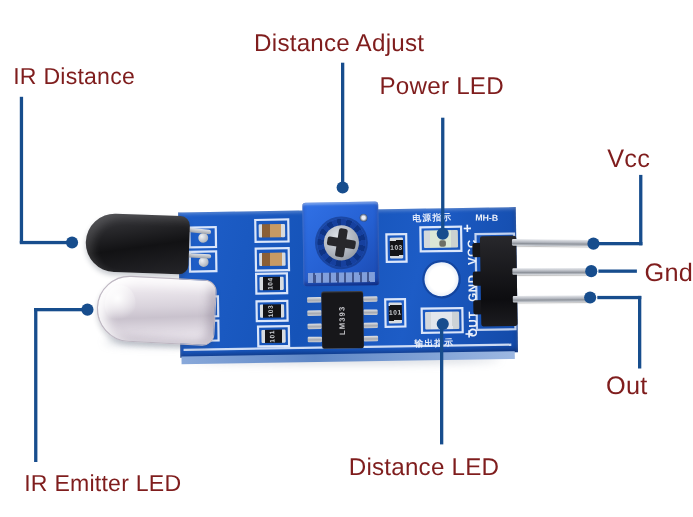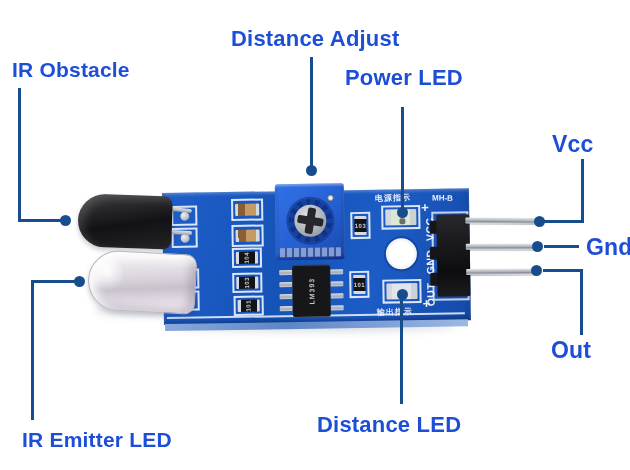--- a/index.html
+++ b/index.html
@@ -2,21 +2,21 @@
 <html><head>
 <meta charset="utf-8">
 <style>
   html,body{margin:0;padding:0;background:#fff;}
   .scene{
     position:relative; width:630px; height:470px; background:#ffffff;
     font-family:"Liberation Sans", sans-serif; overflow:hidden;
   }
   
   .ann-text{
-    position:absolute; color:#1d4ed8; font-weight:700; white-space:nowrap;
+    position:absolute; color:#7f1d1d; font-weight:400; white-space:nowrap;
     letter-spacing:.2px; z-index:20;
   }
   .line{position:absolute; background:#174d8d; z-index:19;}
   .dot{position:absolute; width:11px; height:11px; border-radius:50%; background:#174d8d; z-index:21;}
   
   .board{position:absolute; left:163px; top:190px; width:392px; height:142px;
          transform:rotate(-0.9deg); z-index:4;}
   .pcb-face{position:absolute; left:0; top:0; width:307px; height:132px;
     background:linear-gradient(105deg,#1f5fca 0%,#1553b8 40%,#1d5cc6 68%,#134aa8 100%);
     box-shadow:inset 0 2px 3px rgba(255,255,255,.25), inset 0 -3px 5px rgba(0,0,30,.35);}
@@ -206,21 +206,21 @@
     <div class="pcb-side"></div>
   </div>
 
   <div class="leg" style="left:152px; top:207px; width:40px; transform:rotate(6deg);"></div>
   <div class="leg" style="left:148px; top:230px; width:44px; transform:rotate(3deg);"></div>
   <div class="leg" style="left:172px; top:268px; width:22px; transform:rotate(-8deg);"></div>
   <div class="leg" style="left:168px; top:297px; width:26px; transform:rotate(-5deg);"></div>
   <div class="led-recv"></div>
   <div class="led-emit"></div>
 
-  <div class="ann-text" style="left:12px; top:58px; font-size:21px;">IR Obstacle</div>
+  <div class="ann-text" style="left:12px; top:58px; font-size:21px;">IR Distance</div>
   <div class="line" style="left:18px; top:88px;  width:3px;  height:133px;"></div>
   <div class="line" style="left:18px; top:219px; width:46px; height:3px;"></div>
   <div class="dot" style="left:60px; top:215px;"></div>
 
   <div class="ann-text" style="left:231px; top:26px; font-size:22px;">Distance Adjust</div>
   <div class="line" style="left:310px; top:57px; width:3px; height:109px;"></div>
   <div class="dot" style="left:306px; top:165px;"></div>
 
   <div class="ann-text" style="left:345px; top:65px; font-size:22px;">Power LED</div>
   <div class="line" style="left:401px; top:107px; width:3px; height:102px;"></div>

